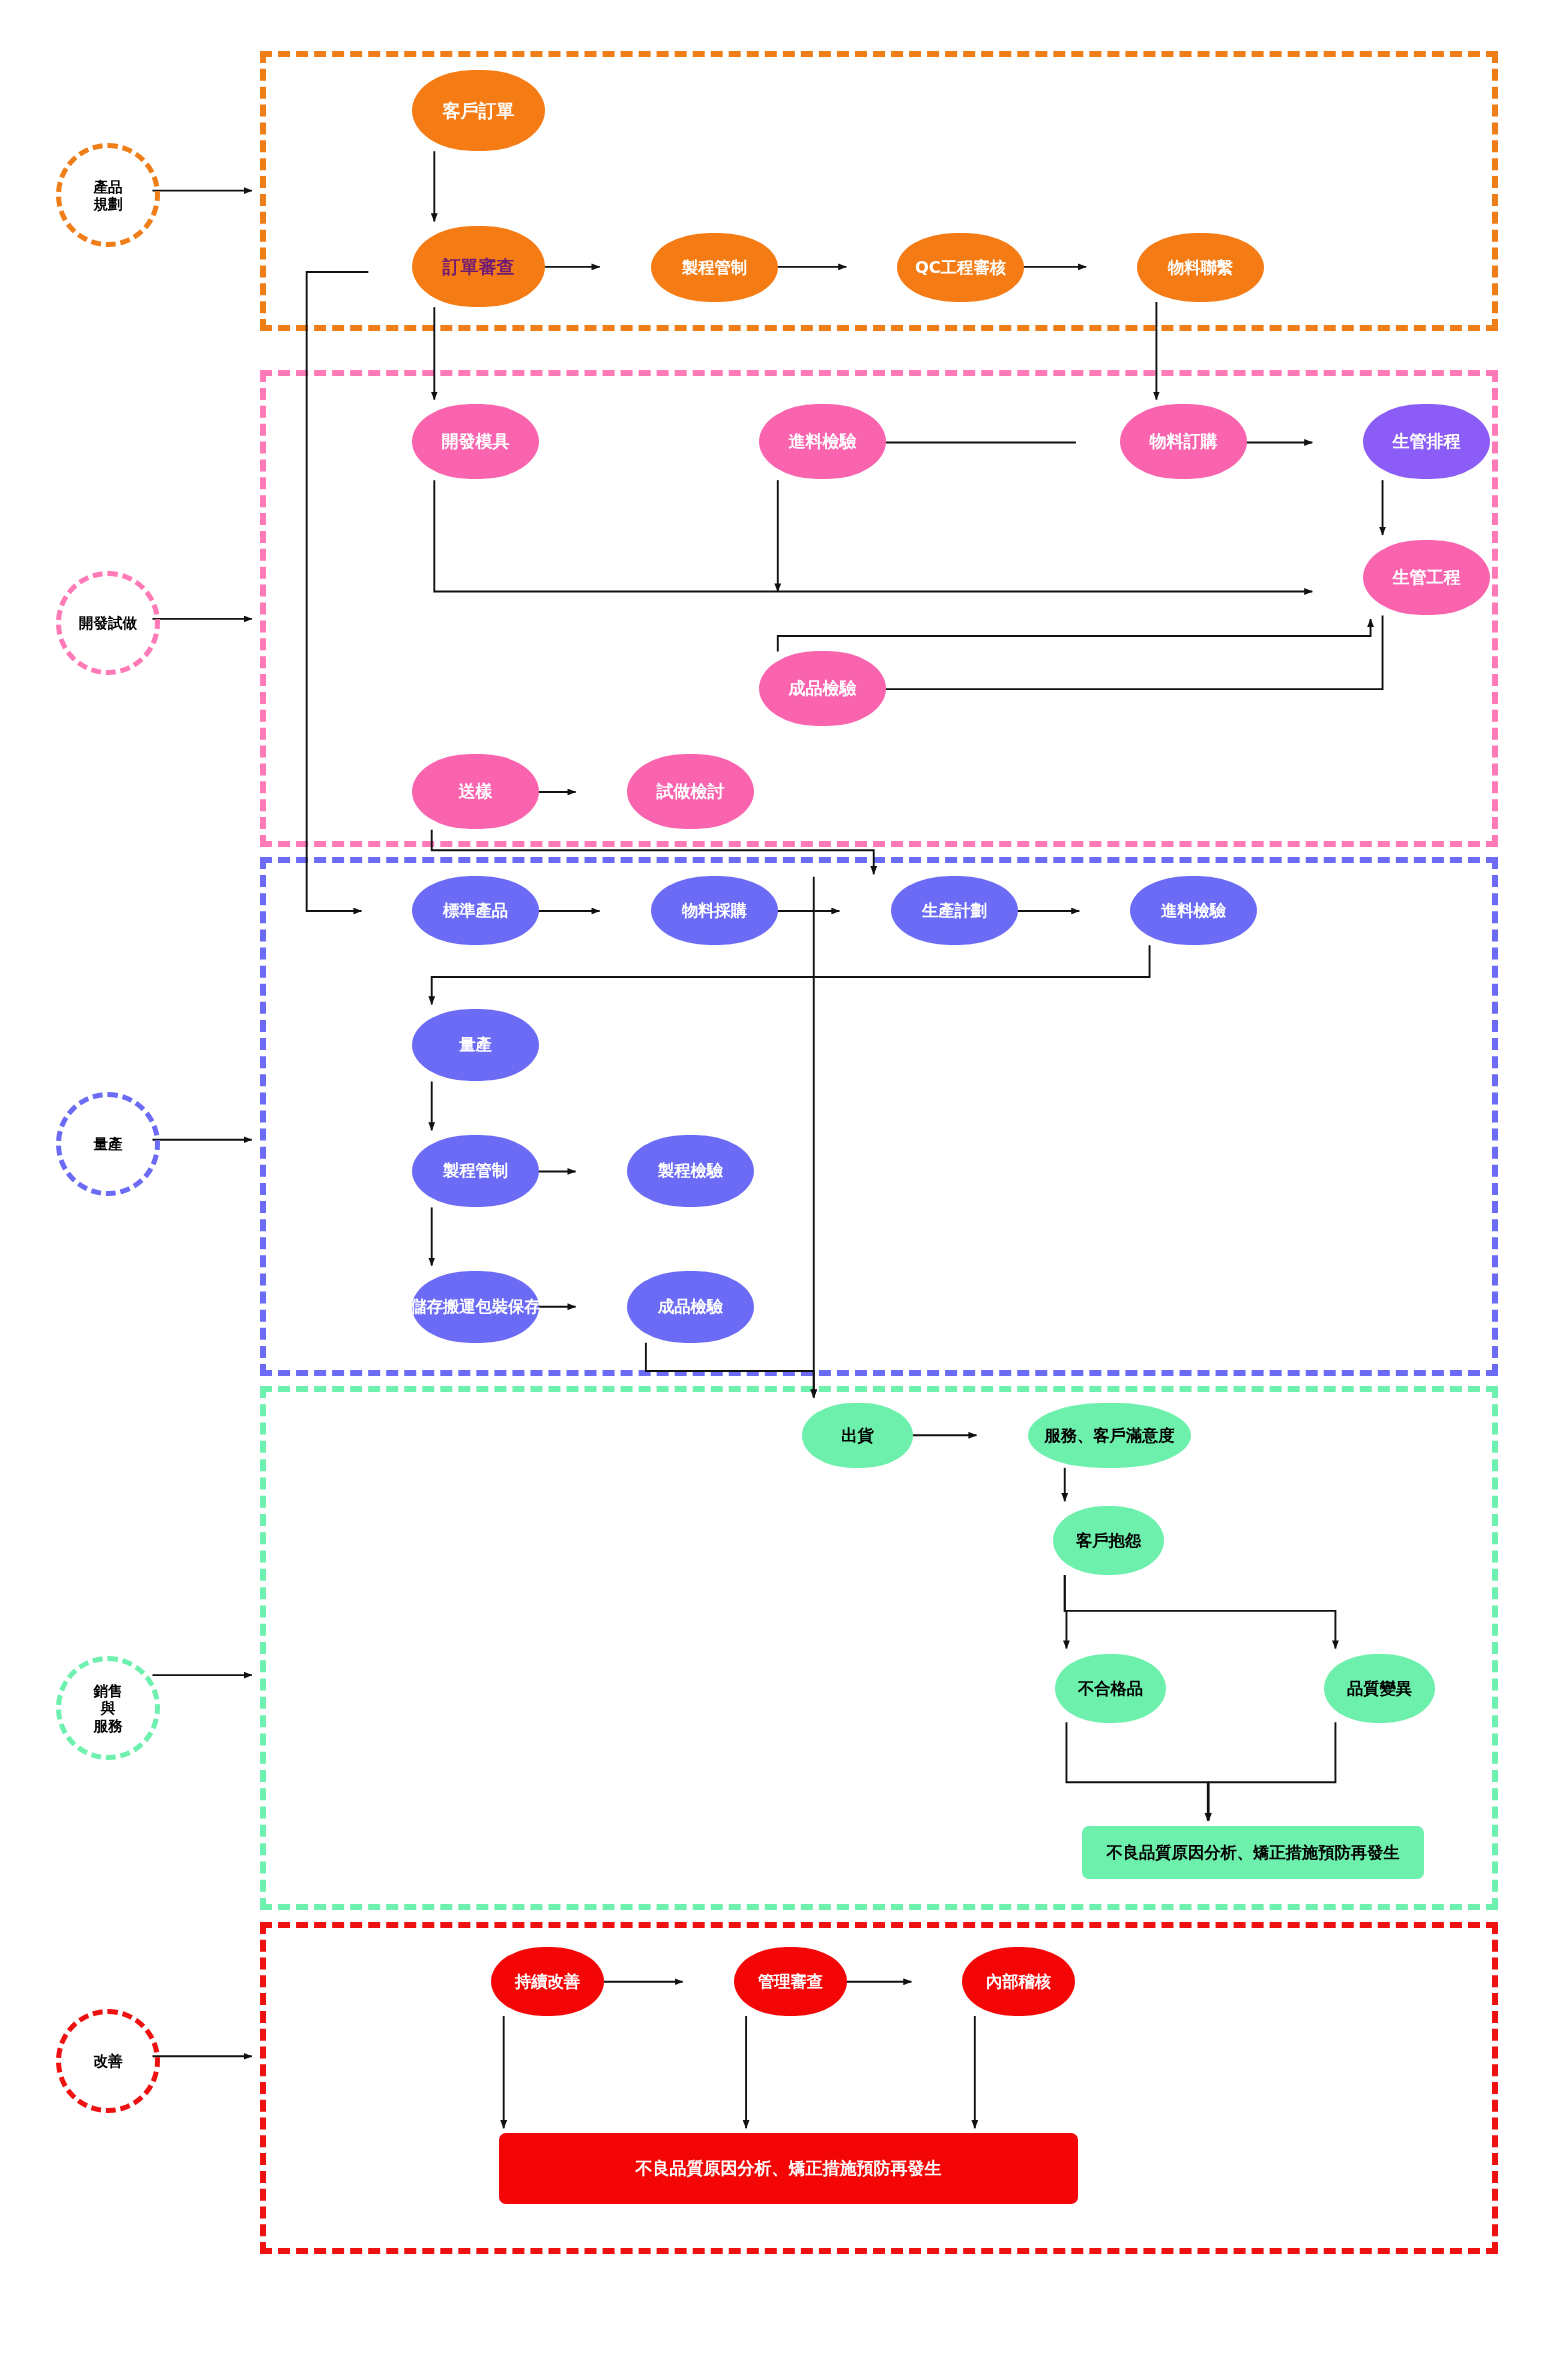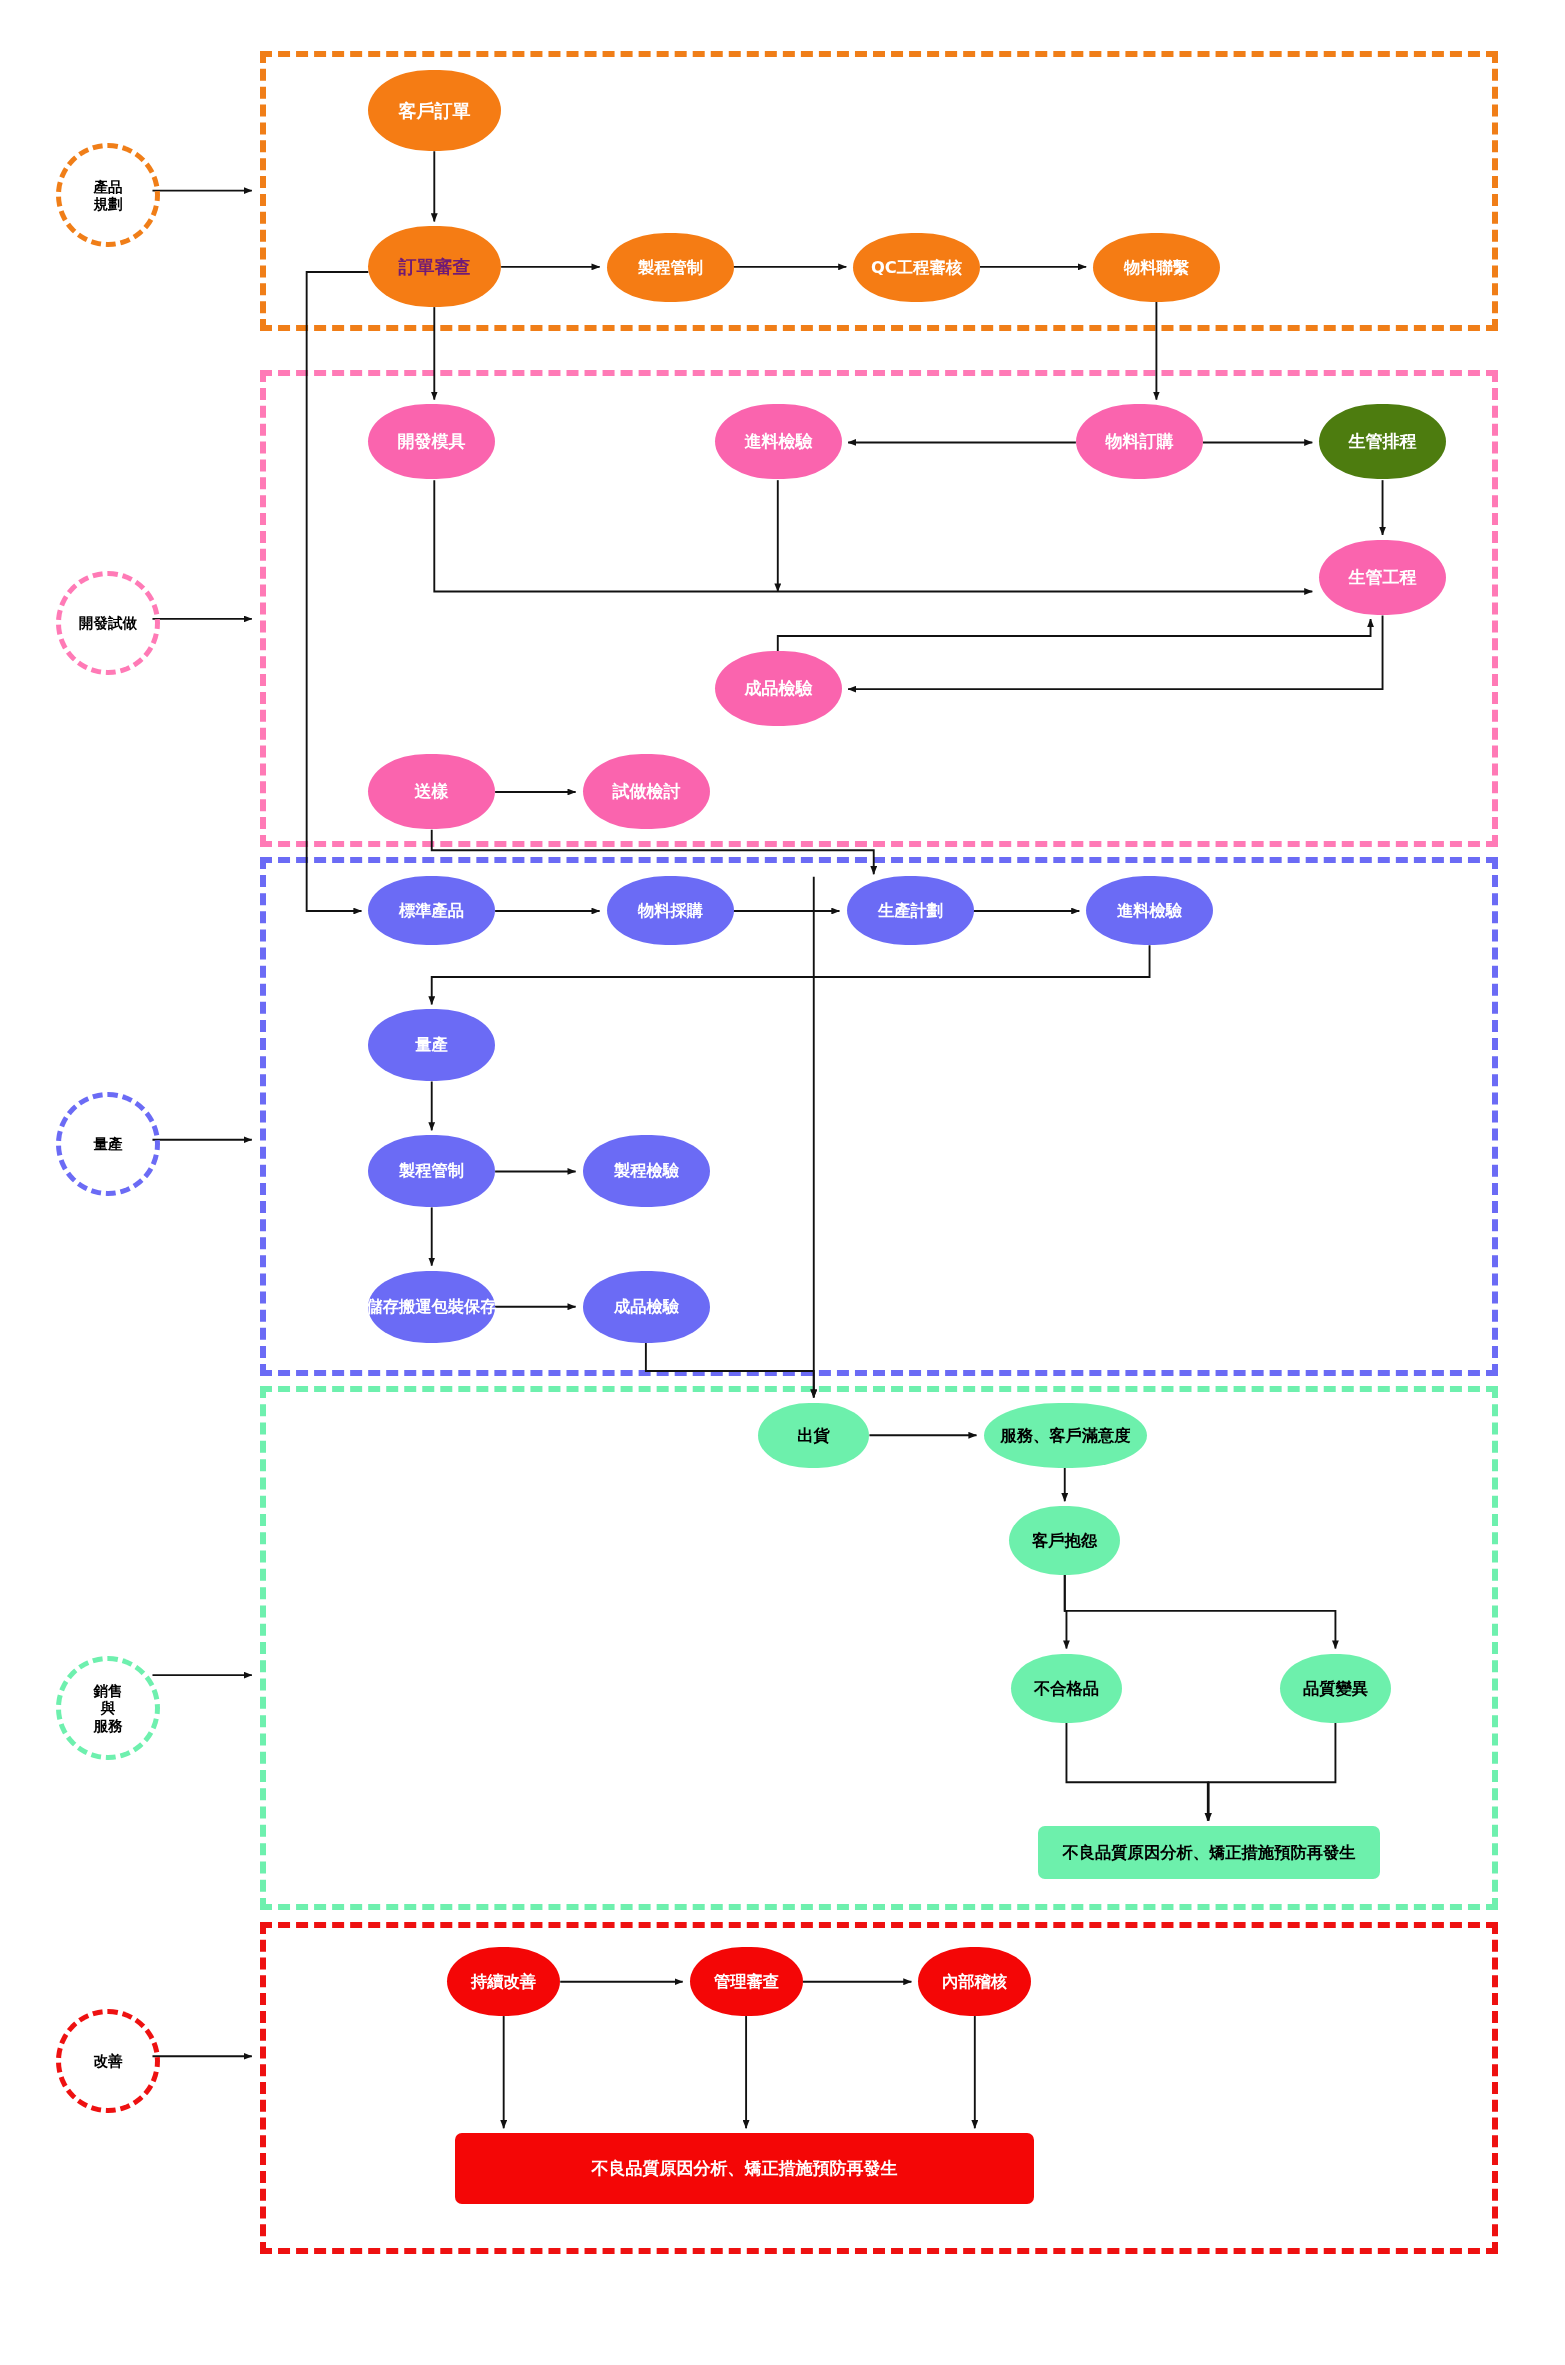--- a/index.html
+++ b/index.html
@@ -9,21 +9,21 @@
   
   .phase{position:absolute;border-radius:50%;display:flex;align-items:center;justify-content:center;
          text-align:center;font-weight:bold;color:#000;line-height:1.18;}
   .phase span{display:block;white-space:nowrap;}
 
   
   .band{position:absolute;box-sizing:border-box;}
 
   
   .node{position:absolute;box-sizing:border-box;display:flex;align-items:center;justify-content:center;
-        text-align:center;font-weight:bold;color:#fff;line-height:1.1;white-space:nowrap;}
+        text-align:center;font-weight:bold;color:#fff;line-height:1.1;white-space:nowrap;margin-left:44px;}
   .node.round{border-radius:46%/50%;}
   .node.rect{border-radius:6.9px;}
 
   svg.wires{position:absolute;left:0;top:0;width:1565px;height:2366px;pointer-events:none;}
 </style>
 </head>
 <body>
 
 <div id="canvas">
 
@@ -148,21 +148,21 @@
       </div>
       <div class="node round" style="left: 368px; top: 404px; width: 127px; height: 75px; background: rgb(250, 100, 174); color: rgb(255, 255, 255); font-size: 17px;">
         <span>開發模具</span>
       </div>
       <div class="node round" style="left: 715px; top: 404px; width: 127px; height: 75px; background: rgb(250, 100, 174); color: rgb(255, 255, 255); font-size: 17px;">
         <span>進料檢驗</span>
       </div>
       <div class="node round" style="left: 1076px; top: 404px; width: 127px; height: 75px; background: rgb(250, 100, 174); color: rgb(255, 255, 255); font-size: 17px;">
         <span>物料訂購</span>
       </div>
-      <div class="node round" style="left: 1319px; top: 404px; width: 127px; height: 75px; background: #4d7c0f; color: rgb(255, 255, 255); font-size: 17px;">
+      <div class="node round" style="left: 1319px; top: 404px; width: 127px; height: 75px; background: #8b5cf6; color: rgb(255, 255, 255); font-size: 17px;">
         <span>生管排程</span>
       </div>
       <div class="node round" style="left: 1319px; top: 540px; width: 127px; height: 75px; background: rgb(250, 100, 174); color: rgb(255, 255, 255); font-size: 17px;">
         <span>生管工程</span>
       </div>
       <div class="node round" style="left: 715px; top: 651px; width: 127px; height: 75px; background: rgb(250, 100, 174); color: rgb(255, 255, 255); font-size: 17px;">
         <span>成品檢驗</span>
       </div>
       <div class="node round" style="left: 368px; top: 754px; width: 127px; height: 75px; background: rgb(250, 100, 174); color: rgb(255, 255, 255); font-size: 17px;">
         <span>送樣</span>

